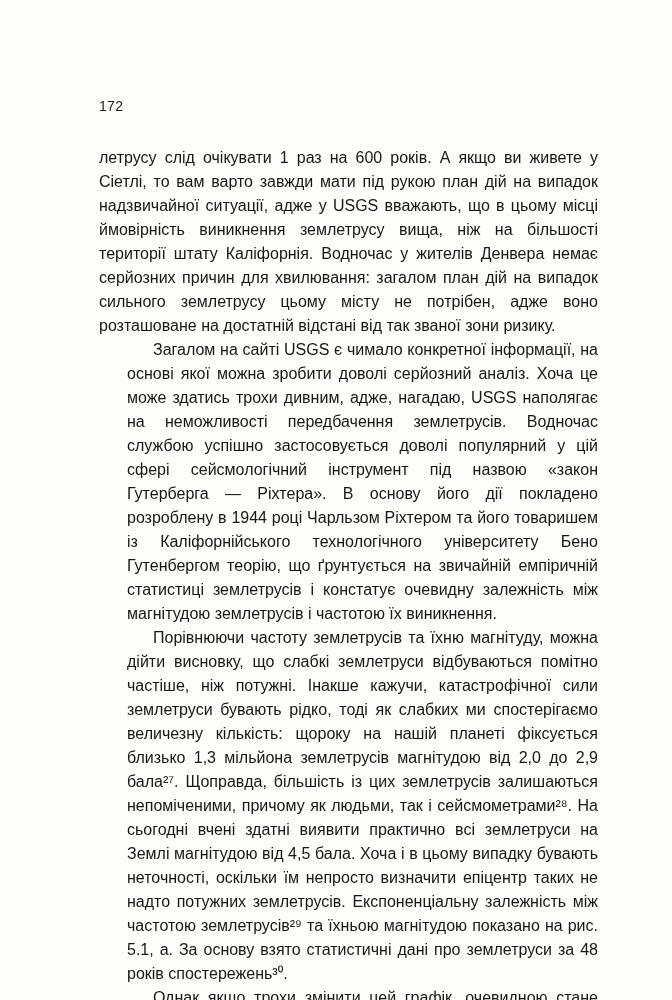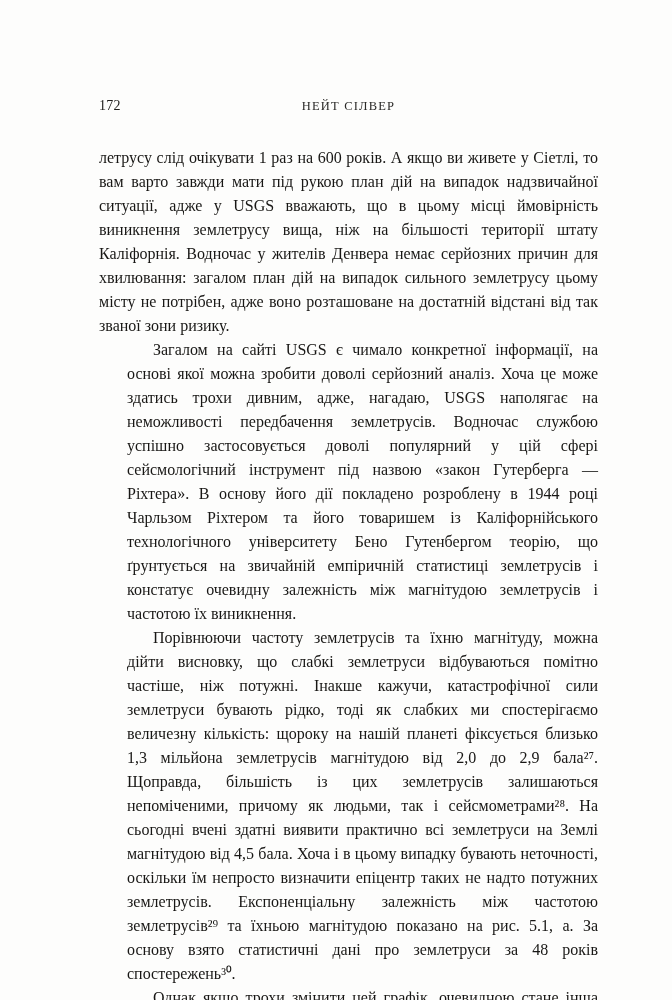--- a/index.html
+++ b/index.html
@@ -7,21 +7,21 @@
     padding: 0;
     background: #ffffff;
   }
   .page {
     position: relative;
     width: 672px;
     height: 1000px;
     box-sizing: border-box;
     background: #fdfdfc;
     color: #181715;
-    font-family: Liberation Serif, serif;
+    font-family: Liberation Sans, sans-serif;
     padding: 98px 74px 0 99px;
     overflow: hidden;
   }
   .running-header {
     position: relative;
     height: 18px;
     margin-bottom: 30px;
   }
   .page-number {
     position: absolute;
@@ -57,21 +57,20 @@
     margin-left: 28px;
   }
 </style>
 </head>
 <body>
 
 <div class="page">
 
   <div class="running-header">
     <span class="page-number">172</span>
-    <span class="running-head">НЕЙТ СІЛВЕР</span>
   </div>
 
   <div class="body-text">
     <p>летрусу слід очікувати 1 раз на 600 років. А якщо ви живете у Сіетлі, то вам варто завжди мати під рукою план дій на випадок надзвичайної ситуації, адже у USGS вважають, що в цьому місці ймовірність виникнення землетрусу вища, ніж на більшості території штату Каліфорнія. Водночас у жителів Денвера немає серйозних причин для хвилювання: загалом план дій на випадок сильного землетрусу цьому місту не потрібен, адже воно розташоване на достатній відстані від так званої зони ризику.</p>
     <p class="indent">Загалом на сайті USGS є чимало конкретної інформації, на основі якої можна зробити доволі серйозний аналіз. Хоча це може здатись трохи дивним, адже, нагадаю, USGS наполягає на неможливості передбачення землетрусів. Водночас службою успішно застосовується доволі популярний у цій сфері сейсмологічний інструмент під назвою «закон Гутерберга — Ріхтера». В основу його дії покладено розроблену в 1944 році Чарльзом Ріхтером та його товаришем із Каліфорнійського технологічного університету Бено Гутенбергом теорію, що ґрунтується на звичайній емпіричній статистиці землетрусів і констатує очевидну залежність між магнітудою землетрусів і частотою їх виникнення.</p>
     <p class="indent">Порівнюючи частоту землетрусів та їхню магнітуду, можна дійти висновку, що слабкі землетруси відбуваються помітно частіше, ніж потужні. Інакше кажучи, катастрофічної сили землетруси бувають рідко, тоді як слабких ми спостерігаємо величезну кількість: щороку на нашій планеті фіксується близько 1,3 мільйона землетрусів магнітудою від 2,0 до 2,9 бала²⁷. Щоправда, більшість із цих землетрусів залишаються непоміченими, причому як людьми, так і сейсмометрами²⁸. На сьогодні вчені здатні виявити практично всі землетруси на Землі магнітудою від 4,5 бала. Хоча і в цьому випадку бувають неточності, оскільки їм непросто визначити епіцентр таких не надто потужних землетрусів. Експоненціальну залежність між частотою землетрусів²⁹ та їхньою магнітудою показано на рис. 5.1, а. За основу взято статистичні дані про землетруси за 48 років спостережень³⁰.</p>
     <p class="indent">Однак якщо трохи змінити цей графік, очевидною стане інша цікава закономірність. На рис. 5.1, б по вертикальній осі координат відкладено частоту землетрусів із різною магнітудою в логарифмічному масштабі. (Як ми вже з’ясували, шкала магнітуди за своєю сутністю є логарифмічною, а отже, фактично маємо подвійну логарифмічну шкалу.) Після застосування цих змін наш графік майже ідеально вирівнюється й починає нагадувати графіки зі ступеневим розподілом. Ось це і є основою закону Ріхетра — Гутенберга.</p>
   </div>
 
 </div>

